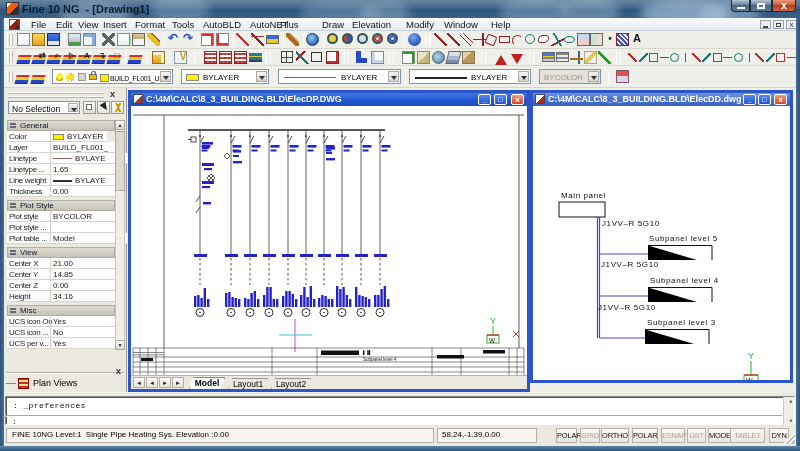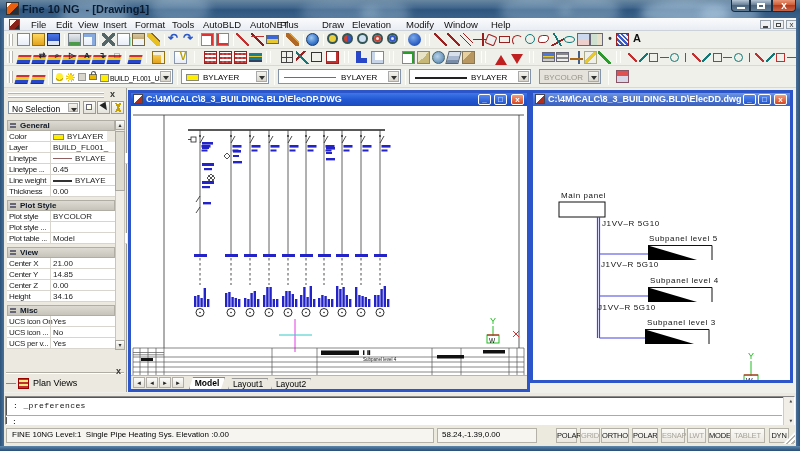--- a/index.html
+++ b/index.html
@@ -21,21 +21,21 @@
 .i{width:13px;height:13px}
 .gl{font-size:11px;font-weight:bold;width:14px;text-align:center;height:13px;line-height:13px}
 
 .cmb{height:15px;background:#fff;border:1px solid #8494a8;font-size:8px;color:#000}
 .cmb b{font-weight:normal;top:3px}
 .da{width:11px;top:1px;bottom:1px;right:1px;background:linear-gradient(180deg,#f4f3ee,#d8d6cc);border:1px solid #aaa}
 .da:after{content:"";position:absolute;left:2px;top:4px;border:3px solid transparent;border-top:4px solid #333}
 
 #pal{left:4px;top:88px;width:123px;height:304px;background:#ebe9e0;border-right:1px solid #9a9a92;font-size:8px}
 .ph{height:11px;background:linear-gradient(180deg,#dcdad2,#c6c4ba);border:1px solid #b0aea4;color:#101828}
-.ph b{font-weight:bold}
+.ph b{font-weight:normal}
 .prow{height:11px;background:#fff;border-bottom:1px solid #d8d5ce;color:#222;overflow:hidden}
 .pl{left:2px;top:0.5px;width:45px;overflow:hidden;white-space:nowrap;letter-spacing:-0.3px}.pv{left:46px;top:0.5px;white-space:nowrap}
 
 .cw{border:3px solid #2b55c8;background:#fff}
 .ctit{left:0;top:0;right:0;height:13px;background:linear-gradient(180deg,#3f77e8 0%,#2258d2 50%,#1c4cc0 100%);color:#fff;font-size:9px}
 .ctit b{font-weight:bold}
 .cbt{width:13px;height:11px;top:1px;border:1px solid #fff;border-radius:2px;background:linear-gradient(180deg,#5588ee,#2255cc);color:#fff;font-size:8px;text-align:center;line-height:9px;font-weight:bold}
 .cbx{background:linear-gradient(180deg,#f0a080,#d84420)}
 
 #cmd{left:4px;top:393px;width:792px;height:33px;background:#ece9e0;font-family:"Liberation Mono",monospace;font-size:8px;color:#111}
@@ -297,21 +297,21 @@
         <b class="pl tx">Linetype</b>
         <u style="left:43px;top:0;width:1px;height:11px;background:#d8d5ce"></u>
         <b class="pv tx">
           <i style="margin-left:22px;position:static">BYLAYE</i>
         </b>
         <u style="left:46px;top:5px;width:19px;height:1px;background:#906060"></u>
       </s>
 <s class="prow" style="left:3px;top:76px;width:108px">
         <b class="pl tx">Linetype ...</b>
         <u style="left:43px;top:0;width:1px;height:11px;background:#d8d5ce"></u>
-        <b class="pv tx">0.45</b>
+        <b class="pv tx">1.65</b>
       </s>
 <s class="prow" style="left:3px;top:87px;width:108px">
         <b class="pl tx">Line weight</b>
         <u style="left:43px;top:0;width:1px;height:11px;background:#d8d5ce"></u>
         <b class="pv tx">
           <i style="margin-left:22px;position:static">BYLAYE</i>
         </b>
         <u style="left:46px;top:5px;width:19px;height:1.5px;background:#333"></u>
       </s>
 <s class="prow" style="left:3px;top:98px;width:108px">

